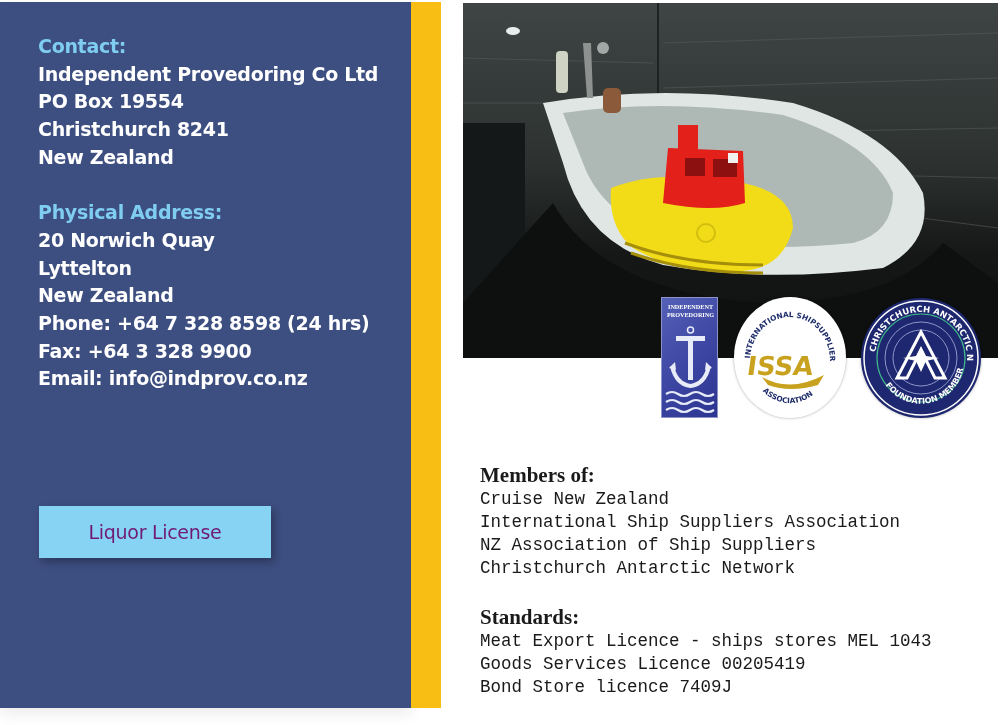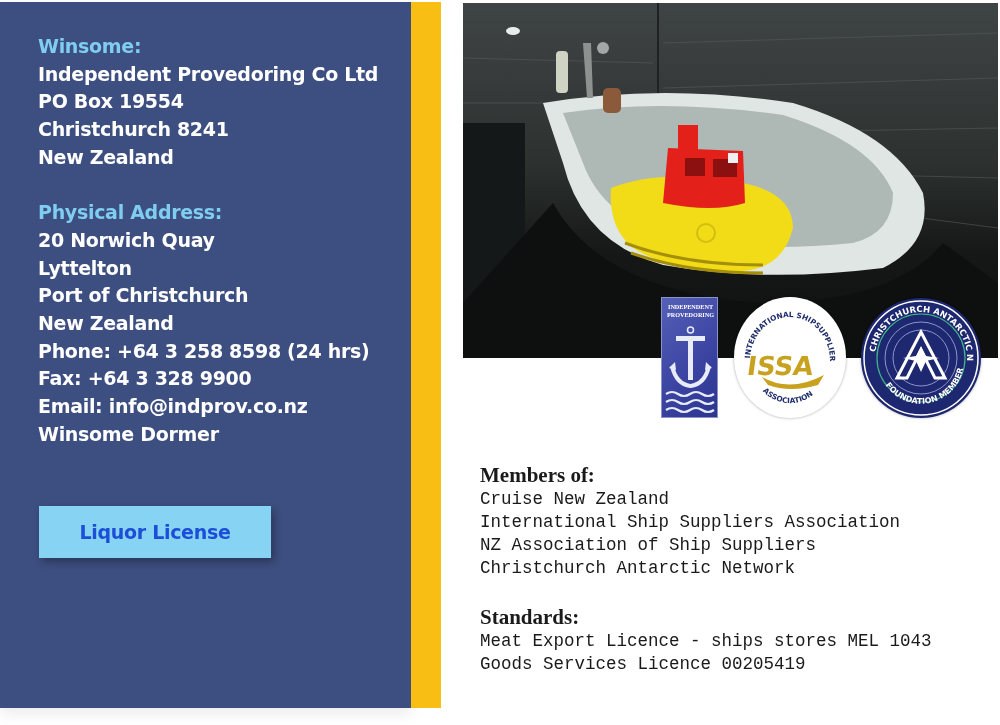--- a/index.html
+++ b/index.html
@@ -22,22 +22,22 @@
     font-family: "DejaVu Sans", sans-serif;
     font-weight: bold; font-size: 19px; line-height: 27.7px;
     color: #ffffff; letter-spacing: -0.3px;
   }
   .contact-block .heading { color: #7fcdf0; }
   .contact-block .line { display: block; white-space: nowrap; }
   .contact-block .gap { display: block; height: 27.7px; }
   .liquor-button {
     position: absolute; left: 39px; top: 506px; width: 232px; height: 52px;
     background: #86d3f4;
-    color: #1d4ed8;
-    font-family: "DejaVu Sans", sans-serif; font-weight: bold; font-size: 19px;
+    color: #701a75;
+    font-family: "DejaVu Sans", sans-serif; font-weight: normal; font-size: 19px;
     display: flex; align-items: center; justify-content: center;
     box-shadow: 3px 4px 8px rgba(0,0,0,0.3);
     cursor: pointer; letter-spacing: -0.3px;
   }
   .photo {
     position: absolute; left: 463px; top: 3px; width: 535px; height: 355px;
     overflow: hidden;
     background: linear-gradient(180deg, #3f4544 0%, #2d3231 45%, #161817 70%, #0d0e0e 100%);
   }
   .photo svg { position: absolute; left: 0; top: 0; }
@@ -75,35 +75,33 @@
   }
   .info-block .section-gap { display: block; height: 24px; }
 </style>
 </head>
 <body>
 
 <div class="contact-panel"></div>
 <div class="accent-strip"></div>
 
 <div class="contact-block">
-  <span class="line heading">Winsome:</span>
+  <span class="line heading">Contact:</span>
   <span class="line">Independent Provedoring Co Ltd</span>
   <span class="line">PO Box 19554</span>
   <span class="line">Christchurch 8241</span>
   <span class="line">New Zealand</span>
   <span class="gap"></span>
   <span class="line heading">Physical Address:</span>
   <span class="line">20 Norwich Quay</span>
   <span class="line">Lyttelton</span>
-  <span class="line">Port of Christchurch</span>
   <span class="line">New Zealand</span>
-  <span class="line">Phone: +64 3 258 8598 (24 hrs)</span>
+  <span class="line">Phone: +64 7 328 8598 (24 hrs)</span>
   <span class="line">Fax: +64 3 328 9900</span>
   <span class="line">Email: info@indprov.co.nz</span>
-  <span class="line">Winsome Dormer</span>
 </div>
 
 <div class="liquor-button">Liquor License</div>
 
 <div class="photo">
   <svg width="535" height="355" viewBox="0 0 535 355">
 
     <g stroke="#555b5a" stroke-width="1" opacity="0.6">
       <line x1="200" y1="40" x2="535" y2="30"></line>
       <line x1="200" y1="85" x2="535" y2="75"></line>
@@ -200,13 +198,14 @@
 <div class="info-block">
   <span class="section-heading">Members of:</span>
   <span class="item">Cruise New Zealand</span>
   <span class="item">International Ship Suppliers Association</span>
   <span class="item">NZ Association of Ship Suppliers</span>
   <span class="item">Christchurch Antarctic Network</span>
   <span class="section-gap"></span>
   <span class="section-heading">Standards:</span>
   <span class="item">Meat Export Licence - ships stores MEL 1043</span>
   <span class="item">Goods Services Licence 00205419</span>
+  <span class="item">Bond Store licence 7409J</span>
 </div>
 
 </body></html>

